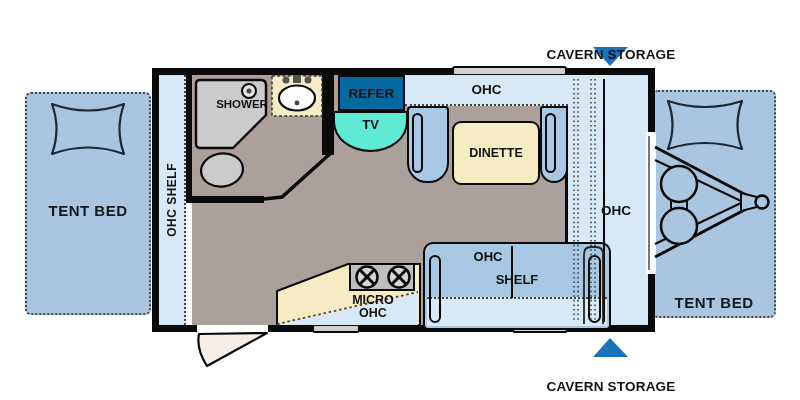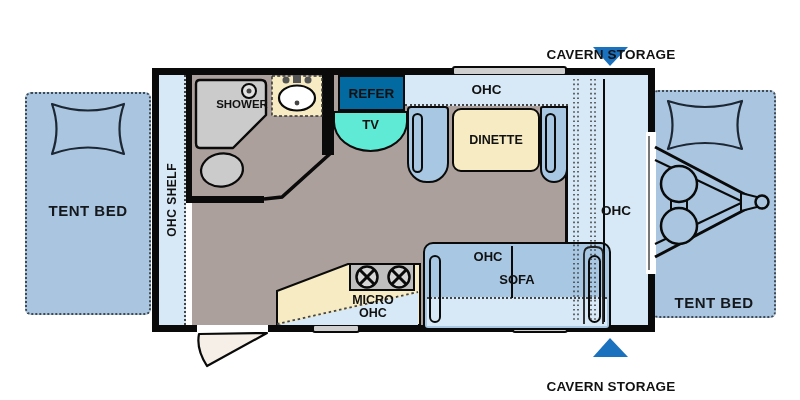--- a/index.html
+++ b/index.html
@@ -37,21 +37,21 @@
   .refer{left:338px;top:75px;width:67px;height:36px;background:#0369a1;border:2px solid #0a0a0a;
          display:flex;align-items:center;justify-content:center;font-size:13.5px;z-index:4;}
   .tv{left:333px;top:111px;width:75px;height:41px;background:#5eead4;border:2px solid #0a0a0a;
       border-radius:0 0 40px 40px / 0 0 32px 32px;text-align:center;font-size:13px;padding-top:4px;z-index:4;}
   .dinette-ohc{left:405px;top:75px;width:163px;height:31px;background:#d7e9f6;border-bottom:2px dotted #444;
       display:flex;align-items:center;justify-content:center;font-size:13.5px;z-index:4;}
   .seat{background:#a7c7e2;border:2px solid #0a0a0a;border-radius:4px 4px 20px 20px;z-index:4;}
   .seat-l{left:407px;top:106px;width:42px;height:77px;}
   .seat-r{left:540px;top:106px;width:28px;height:77px;}
   .seat-back{left:3px;top:5px;width:11px;height:60px;border:2px solid #0a0a0a;border-radius:6px;}
-  .table{left:452px;top:108px;width:88px;height:64px;background:#f6ebc3;border:2px solid #0a0a0a;border-radius:9px;
+  .table{left:452px;top:121px;width:88px;height:64px;background:#f6ebc3;border:2px solid #0a0a0a;border-radius:9px;
          display:flex;align-items:center;justify-content:center;font-size:12.5px;z-index:4;}
   .sofa{left:423px;top:242px;width:188px;height:88px;background:#a7c7e2;border:2px solid #0a0a0a;
         border-radius:10px 10px 5px 5px;z-index:4;}
   .sofa-divider{left:86px;top:2px;width:2px;height:52px;background:#0a0a0a;}
   .sofa-arm-l{left:4px;top:11px;width:12px;height:68px;border:2px solid #0a0a0a;border-radius:7px;}
   .sofa-arm-r{right:8px;top:11px;width:13px;height:68px;border:2px solid #0a0a0a;border-radius:7px;}
   .sofa-ohc{left:2px;right:2px;bottom:2px;height:29px;background:#d7e9f6;border-top:2px dotted #444;}
   .sofa-label{left:0;right:0;top:28px;text-align:center;font-size:13px;}
   .sofa-ohc-label{left:28px;width:70px;top:5px;text-align:center;font-size:13px;}
   
@@ -115,21 +115,21 @@
     <div class="seat-back"></div>
   </div>
   <div class="table">
     <span>DINETTE</span>
   </div>
   <div class="sofa">
     <div class="sofa-ohc"></div>
     <div class="sofa-divider"></div>
     <div class="sofa-arm-l"></div>
     <div class="sofa-arm-r"></div>
-    <div class="sofa-label">SOFA</div>
+    <div class="sofa-label">SHELF</div>
     <div class="sofa-ohc-label">OHC</div>
   </div>
 
   <div class="rear-ohc-label lbl">OHC</div>
   <div class="micro-label lbl">
     <span>MICRO</span>
     <span>OHC</span>
   </div>
   <div class="shower-label lbl">SHOWER</div>
 

